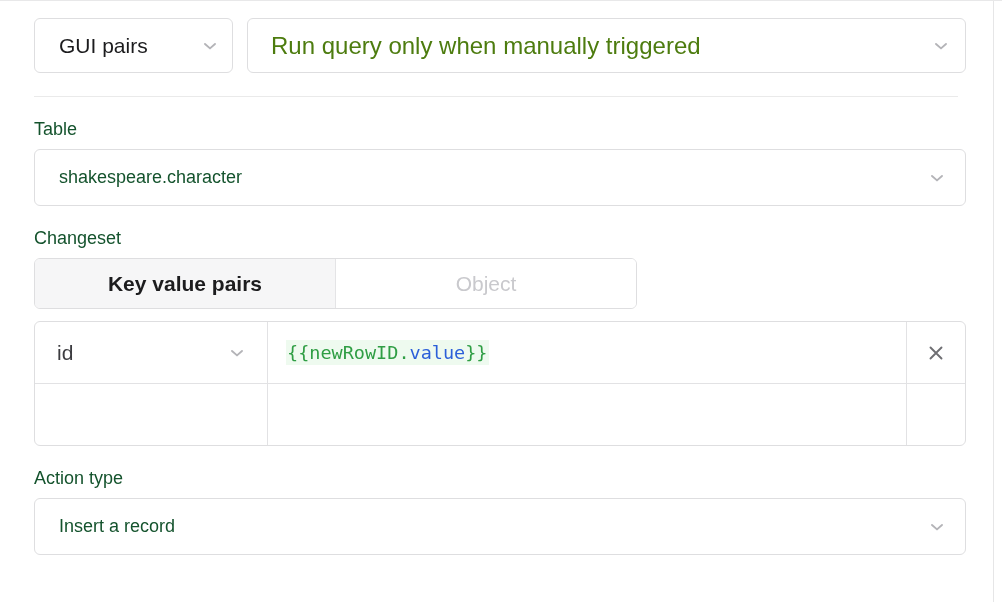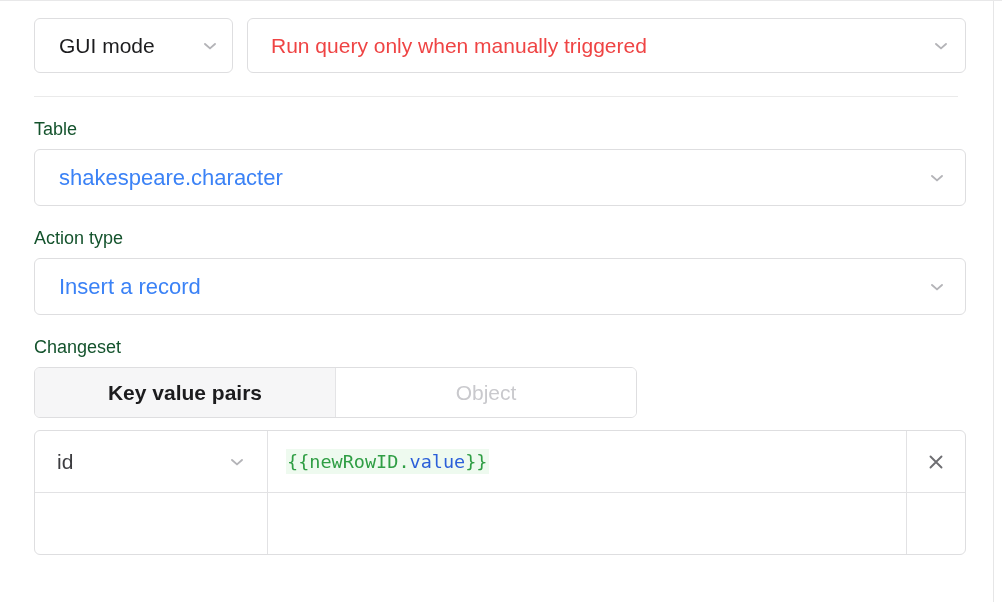--- a/index.html
+++ b/index.html
@@ -67,22 +67,22 @@
     height: 55px;
     border: 1px solid #dedee0;
     border-radius: 6px;
     background: #ffffff;
     display: flex;
     align-items: center;
     padding: 0 16px 0 23px;
     cursor: pointer;
   }
   .trigger-select .label {
-    font-size: 21px;
-    color: #ef4444;
+    font-size: 24px;
+    color: #4d7c0f;
     flex: 1;
     white-space: nowrap;
   }
 
   .chev {
     width: 16px;
     height: 10px;
     flex: none;
     display: block;
   }
@@ -119,22 +119,22 @@
     border: 1px solid #dedee0;
     border-radius: 6px;
     background: #ffffff;
     display: flex;
     align-items: center;
     padding: 0 20px 0 24px;
     cursor: pointer;
   }
   .field-select .value {
     flex: 1;
-    font-size: 22px;
-    color: #3b82f6;
+    font-size: 18px;
+    color: #14532d;
     white-space: nowrap;
   }
 
   
   .segmented {
     box-sizing: border-box;
     width: 603px;
     height: 51px;
     border: 1px solid #dedee0;
     border-radius: 6px;
@@ -238,51 +238,41 @@
 <body>
 
 <div class="panel">
   <div class="panel-right-edge"></div>
 
   <div class="content">
 
     <div class="mode-row">
 
       <div class="mode-select">
-        <span class="label">GUI mode</span>
+        <span class="label">GUI pairs</span>
         <svg class="chev" viewBox="0 0 16 10">
           <path d="M3 3 L8 7.4 L13 3"></path>
         </svg>
       </div>
 
       <div class="trigger-select">
         <span class="label">Run query only when manually triggered</span>
         <svg class="chev" viewBox="0 0 16 10">
           <path d="M3 3 L8 7.4 L13 3"></path>
         </svg>
       </div>
 
     </div>
 
     <div class="divider"></div>
 
     <div class="field">
       <div class="field-label">Table</div>
       <div class="field-select">
         <span class="value">shakespeare.character</span>
-        <svg class="chev" viewBox="0 0 16 10">
-          <path d="M3 3 L8 7.4 L13 3"></path>
-        </svg>
-      </div>
-    </div>
-
-    <div class="field">
-      <div class="field-label">Action type</div>
-      <div class="field-select">
-        <span class="value">Insert a record</span>
         <svg class="chev" viewBox="0 0 16 10">
           <path d="M3 3 L8 7.4 L13 3"></path>
         </svg>
       </div>
     </div>
 
     <div class="field">
       <div class="field-label">Changeset</div>
 
       <div class="segmented">
@@ -311,14 +301,24 @@
 
         <div class="kv-row">
           <div class="kv-key"></div>
           <div class="kv-val"></div>
           <div class="kv-del"></div>
         </div>
 
       </div>
     </div>
 
+    <div class="field">
+      <div class="field-label">Action type</div>
+      <div class="field-select">
+        <span class="value">Insert a record</span>
+        <svg class="chev" viewBox="0 0 16 10">
+          <path d="M3 3 L8 7.4 L13 3"></path>
+        </svg>
+      </div>
+    </div>
+
   </div>
 </div>
 
 </body></html>

